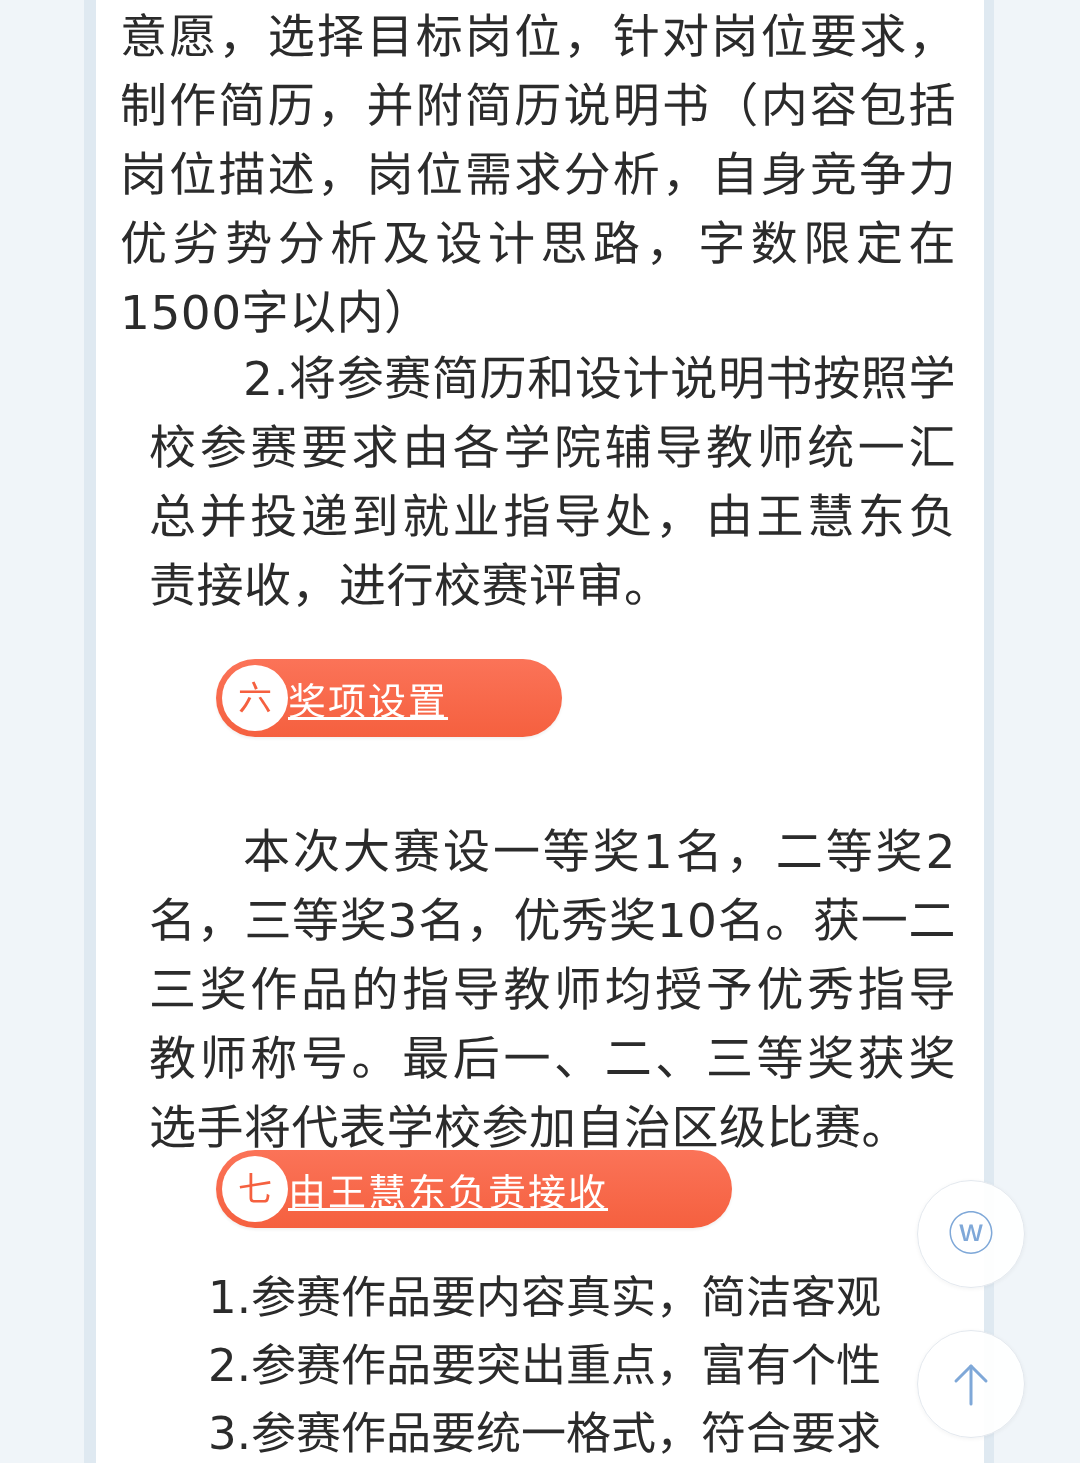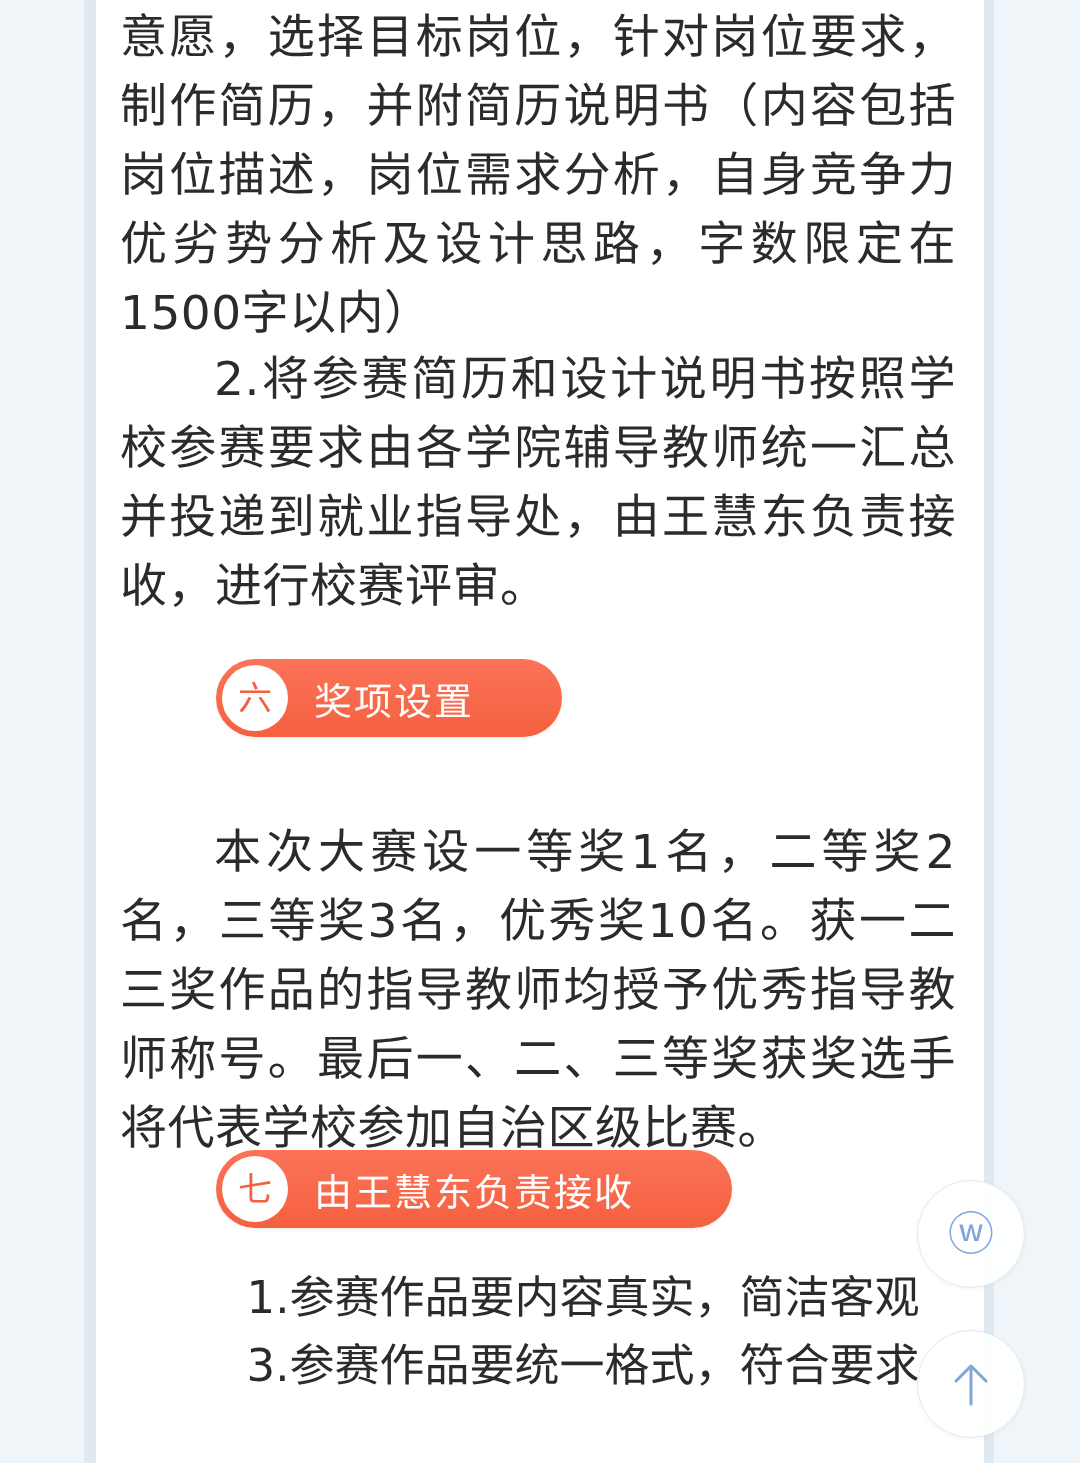--- a/index.html
+++ b/index.html
@@ -80,20 +80,21 @@
     letter-spacing: 0.5px;
     font-family: "DejaVu Sans", "Liberation Sans", sans-serif;
     font-weight: 400;
     text-align: justify;
     text-justify: inter-character;
     padding: 0 28px 0 24px;
     box-sizing: border-box;
   }
   p.indent {
     text-indent: 94px;
+    margin-left: 29px;
   }
 
   .para-block-1 { position: absolute; top: 2px; left: 0; width: 888px; }
   .para-block-2 { position: absolute; top: 344px; left: 0; width: 888px; }
 
   
   .section-pill {
     position: absolute;
     display: flex;
     align-items: center;
@@ -113,24 +114,24 @@
     color: #f5603f;
     font-size: 34px;
     line-height: 66px;
     text-align: center;
     font-family: "DejaVu Sans", "Liberation Sans", sans-serif;
     flex: 0 0 auto;
   }
   .pill-label {
     color: #ffffff;
     font-size: 38px;
-    margin-left: 26px;
     letter-spacing: 2px;
     font-family: "DejaVu Sans", "Liberation Sans", sans-serif;
     white-space: nowrap;
+    text-decoration: underline;
   }
 
   #pill-six { left: 120px; top: 659px; width: 312px; }
   #pill-seven { left: 120px; top: 1150px; width: 482px; }
 
   .para-block-3 { position: absolute; top: 817px; left: 0; width: 888px; }
 
   .list-block {
     position: absolute;
     top: 1264px;
@@ -139,21 +140,20 @@
     padding: 0 26px 0 24px;
     box-sizing: border-box;
   }
   .list-item {
     font-size: 45px;
     line-height: 68px;
     color: #2b2b2b;
     font-family: "DejaVu Sans", "Liberation Sans", sans-serif;
     padding-left: 88px;
     white-space: nowrap;
-    text-align: center;
   }
 
   
   .fab {
     position: absolute;
     border-radius: 50%;
     background: rgba(255,255,255,0.92);
     border: 1px solid #e3e8ee;
     box-shadow: 0 1px 4px rgba(0,0,0,0.05);
     display: flex;
@@ -209,20 +209,21 @@
       <p class="body-text indent">本次大赛设一等奖1名，二等奖2名，三等奖3名，优秀奖10名。获一二三奖作品的指导教师均授予优秀指导教师称号。最后一、二、三等奖获奖选手将代表学校参加自治区级比赛。</p>
     </div>
 
     <div class="section-pill" id="pill-seven">
       <span class="pill-circle">七</span>
       <span class="pill-label">由王慧东负责接收</span>
     </div>
 
     <div class="list-block">
       <div class="list-item">1.参赛作品要内容真实，简洁客观</div>
+      <div class="list-item">2.参赛作品要突出重点，富有个性</div>
       <div class="list-item">3.参赛作品要统一格式，符合要求</div>
     </div>
 
   </div>
 
   <div class="fab" id="fab-wps">
     <span class="wps-glyph">ⓦ</span>
   </div>
 
   <div class="fab" id="fab-top">

